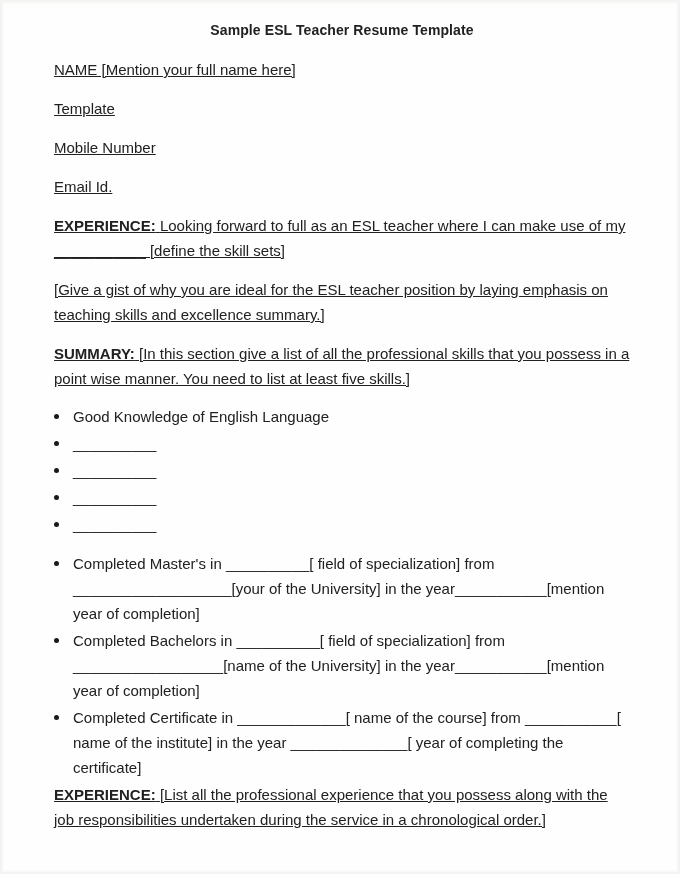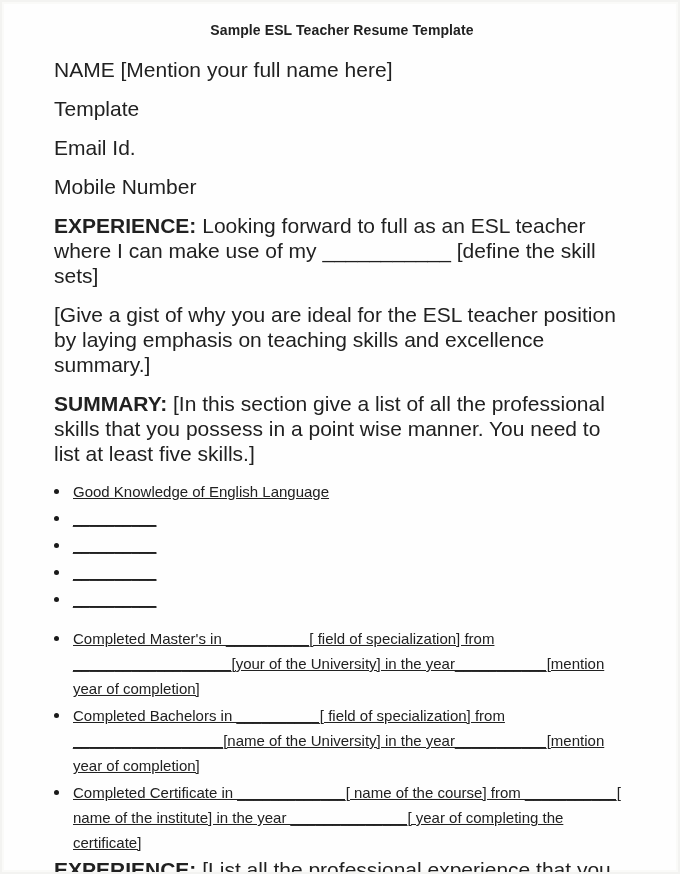--- a/index.html
+++ b/index.html
@@ -19,35 +19,35 @@
   }
   .title {
     font-size: 14px;
     font-weight: bold;
     line-height: 25px;
     text-align: center;
     margin: 0 0 14px 0;
     letter-spacing: 0.1px;
   }
   .para {
-    font-size: 21px;
+    font-size: 15px;
     line-height: 25px;
     margin: 0 0 14px 0;
+    text-decoration: underline;
   }
   .para.tight {
     margin-bottom: 0;
   }
   .label {
     font-weight: bold;
   }
   ul.bullets {
     list-style: none;
     margin: 13px 0 0 0;
     padding: 0;
-    text-decoration: underline;
   }
   ul.bullets.edu {
     margin-top: 14px;
   }
   ul.bullets li {
     position: relative;
     font-size: 15px;
     line-height: 25px;
     padding-left: 19px;
     margin: 0 0 2px 0;
@@ -65,22 +65,22 @@
 </style>
 </head>
 <body>
 
 <div class="page">
 
   <h1 class="title">Sample ESL Teacher Resume Template</h1>
 
   <p class="para">NAME [Mention your full name here]</p>
   <p class="para">Template</p>
+  <p class="para">Mobile Number</p>
   <p class="para">Email Id.</p>
-  <p class="para">Mobile Number</p>
 
   <p class="para"><span class="label">EXPERIENCE:</span>
     <span>Looking forward to full as an ESL teacher where I can make use of my ___________ [define the skill sets]</span></p>
 
   <p class="para">[Give a gist of why you are ideal for the ESL teacher position by laying emphasis on teaching skills and excellence summary.]</p>
 
   <p class="para tight"><span class="label">SUMMARY:</span>
     <span>[In this section give a list of all the professional skills that you possess in a point wise manner. You need to list at least five skills.]</span></p>
 
   <ul class="bullets">

